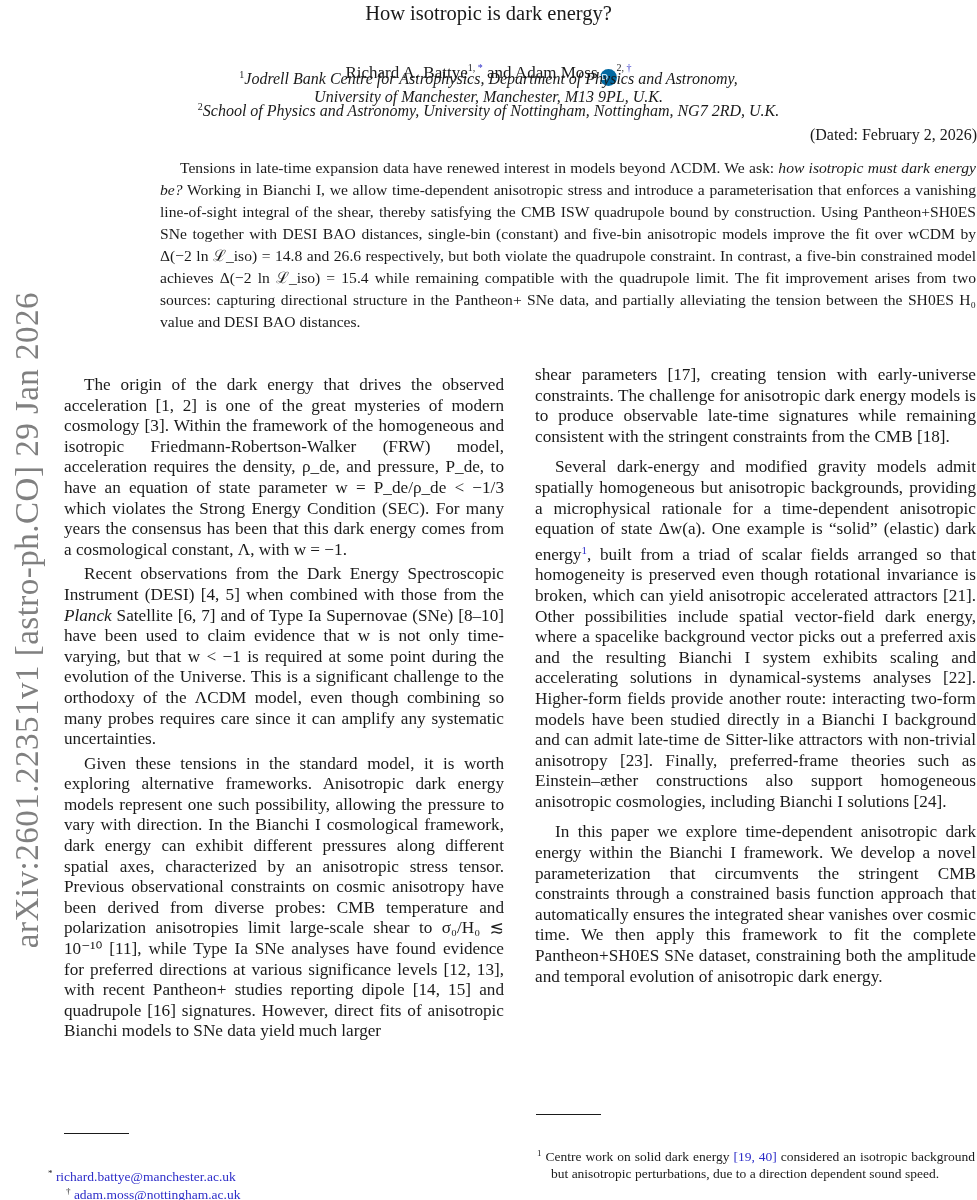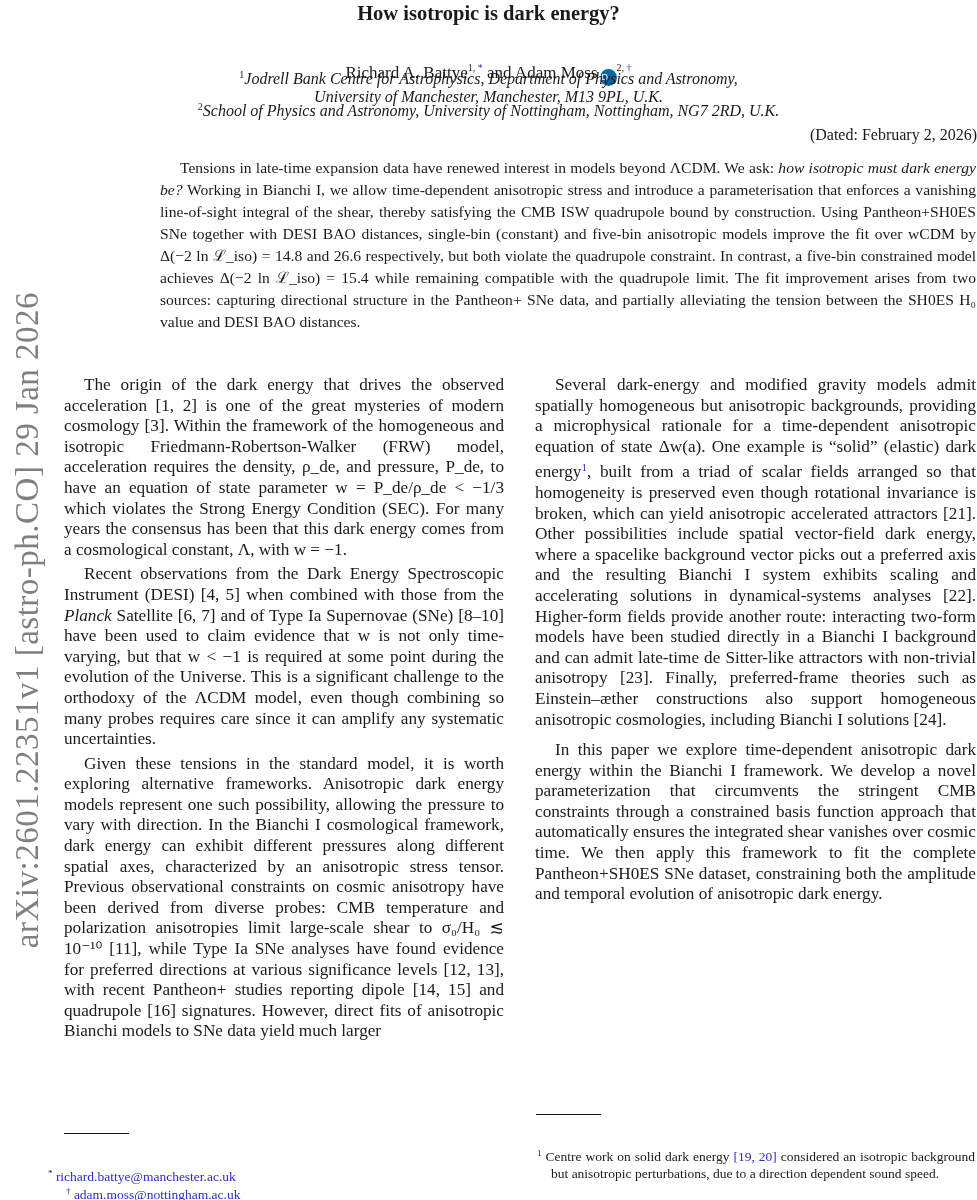--- a/index.html
+++ b/index.html
@@ -3,21 +3,21 @@
 <meta charset="utf-8">
 <style>
   html, body { margin: 0; padding: 0; background: #ffffff; }
   body { width: 977px; height: 1200px; position: relative; overflow: hidden;
          font-family: "DejaVu Serif", "Liberation Serif", serif; color: #1a1a1a; }
   .arxiv-stamp { position: absolute; left: 2px; top: 300px; width: 50px; height: 640px; }
   .arxiv-stamp span { position: absolute; left: 50%; top: 50%;
     transform: translate(-50%, -50%) rotate(-90deg); white-space: nowrap;
     font-family: "Liberation Serif", serif; font-size: 33px; color: #808080; letter-spacing: 0.5px; }
   .title { position: absolute; top: 2px; left: 0; width: 977px; text-align: center;
-    font-family: "Liberation Serif", serif; font-weight: bold; font-size: 20.5px; }
+    font-family: "Liberation Serif", serif; font-weight: normal; font-size: 20.5px; }
   .authors { position: absolute; top: 45px; left: 0; width: 977px; text-align: center;
     font-family: "Liberation Serif", serif; font-size: 17px; }
   .authors sup { font-size: 10px; vertical-align: 7px; }
   .link { color: #2c2cc8; }
   .orcid { display: inline-block; width: 17px; height: 17px; border-radius: 50%;
     background: #0369a1; color: #fff; font-size: 9px; text-align: left; line-height: 17px;
     font-family: "Liberation Sans", sans-serif; vertical-align: -2px; margin-left: 2px; margin-top: 24px; }
   .affil { position: absolute; left: 0; width: 977px; text-align: center;
     font-family: "Liberation Serif", serif; font-style: italic; font-size: 16px; }
   .affil sup { font-size: 10px; font-style: normal; vertical-align: 6px; }
@@ -77,32 +77,33 @@
   <span>Tensions in late-time expansion data have renewed interest in models beyond ΛCDM. We ask: </span><em>how isotropic must dark energy be?</em><span> Working in Bianchi I, we allow time-dependent anisotropic stress and introduce a parameterisation that enforces a vanishing line-of-sight integral of the shear, thereby satisfying the CMB ISW quadrupole bound by construction. Using Pantheon+SH0ES SNe together with DESI BAO distances, single-bin (constant) and five-bin anisotropic models improve the fit over wCDM by Δ(−2 ln ℒ_iso) = 14.8 and 26.6 respectively, but both violate the quadrupole constraint. In contrast, a five-bin constrained model achieves Δ(−2 ln ℒ_iso) = 15.4 while remaining compatible with the quadrupole limit. The fit improvement arises from two sources: capturing directional structure in the Pantheon+ SNe data, and partially alleviating the tension between the SH0ES H₀ value and DESI BAO distances.</span>
 </div>
 
 <div class="col col-left">
   <p>The origin of the dark energy that drives the observed acceleration [1, 2] is one of the great mysteries of modern cosmology [3]. Within the framework of the homogeneous and isotropic Friedmann-Robertson-Walker (FRW) model, acceleration requires the density, ρ_de, and pressure, P_de, to have an equation of state parameter w = P_de/ρ_de &lt; −1/3 which violates the Strong Energy Condition (SEC). For many years the consensus has been that this dark energy comes from a cosmological constant, Λ, with w = −1.</p>
   <p><span>Recent observations from the Dark Energy Spectroscopic Instrument (DESI) [4, 5] when combined with those from the </span><em>Planck</em><span> Satellite [6, 7] and of Type Ia Supernovae (SNe) [8–10] have been used to claim evidence that w is not only time-varying, but that w &lt; −1 is required at some point during the evolution of the Universe. This is a significant challenge to the orthodoxy of the ΛCDM model, even though combining so many probes requires care since it can amplify any systematic uncertainties.</span></p>
   <p>Given these tensions in the standard model, it is worth exploring alternative frameworks. Anisotropic dark energy models represent one such possibility, allowing the pressure to vary with direction. In the Bianchi I cosmological framework, dark energy can exhibit different pressures along different spatial axes, characterized by an anisotropic stress tensor. Previous observational constraints on cosmic anisotropy have been derived from diverse probes: CMB temperature and polarization anisotropies limit large-scale shear to σ₀/H₀ ≲ 10⁻¹⁰ [11], while Type Ia SNe analyses have found evidence for preferred directions at various significance levels [12, 13], with recent Pantheon+ studies reporting dipole [14, 15] and quadrupole [16] signatures. However, direct fits of anisotropic Bianchi models to SNe data yield much larger</p>
 </div>
 
 <div class="col col-right">
+  <p class="cont">shear parameters [17], creating tension with early-universe constraints. The challenge for anisotropic dark energy models is to produce observable late-time signatures while remaining consistent with the stringent constraints from the CMB [18].</p>
   <p style="margin-top:10px;"><span>Several dark-energy and modified gravity models admit spatially homogeneous but anisotropic backgrounds, providing a microphysical rationale for a time-dependent anisotropic equation of state Δw(a). One example is “solid” (elastic) dark energy</span><sup class="supm link">1</sup><span>, built from a triad of scalar fields arranged so that homogeneity is preserved even though rotational invariance is broken, which can yield anisotropic accelerated attractors [21]. Other possibilities include spatial vector-field dark energy, where a spacelike background vector picks out a preferred axis and the resulting Bianchi I system exhibits scaling and accelerating solutions in dynamical-systems analyses [22]. Higher-form fields provide another route: interacting two-form models have been studied directly in a Bianchi I background and can admit late-time de Sitter-like attractors with non-trivial anisotropy [23]. Finally, preferred-frame theories such as Einstein–æther constructions also support homogeneous anisotropic cosmologies, including Bianchi I solutions [24].</span></p>
   <p style="margin-top:10px;">In this paper we explore time-dependent anisotropic dark energy within the Bianchi I framework. We develop a novel parameterization that circumvents the stringent CMB constraints through a constrained basis function approach that automatically ensures the integrated shear vanishes over cosmic time. We then apply this framework to fit the complete Pantheon+SH0ES SNe dataset, constraining both the amplitude and temporal evolution of anisotropic dark energy.</p>
 </div>
 
 <div class="fn-rule" style="left:64px; top:1133px;"></div>
 <div class="fn-rule" style="left:536px; top:1114px;"></div>
 
 <div class="footnote fn-left1">
   <sup>*</sup>
   <a class="link">richard.battye@manchester.ac.uk</a>
 </div>
 <div class="footnote fn-left2">
   <sup>†</sup>
   <a class="link">adam.moss@nottingham.ac.uk</a>
 </div>
 
 <div class="footnote fn-right">
   <sup>1</sup>
-  <span>Centre work on solid dark energy </span><a class="link">[19, 20]</a><span> considered an isotropic background but anisotropic perturbations, due to a direction dependent sound speed.</span>
+  <span>Centre work on solid dark energy </span><a class="link">[19, 40]</a><span> considered an isotropic background but anisotropic perturbations, due to a direction dependent sound speed.</span>
 </div>
 
 </body></html>

